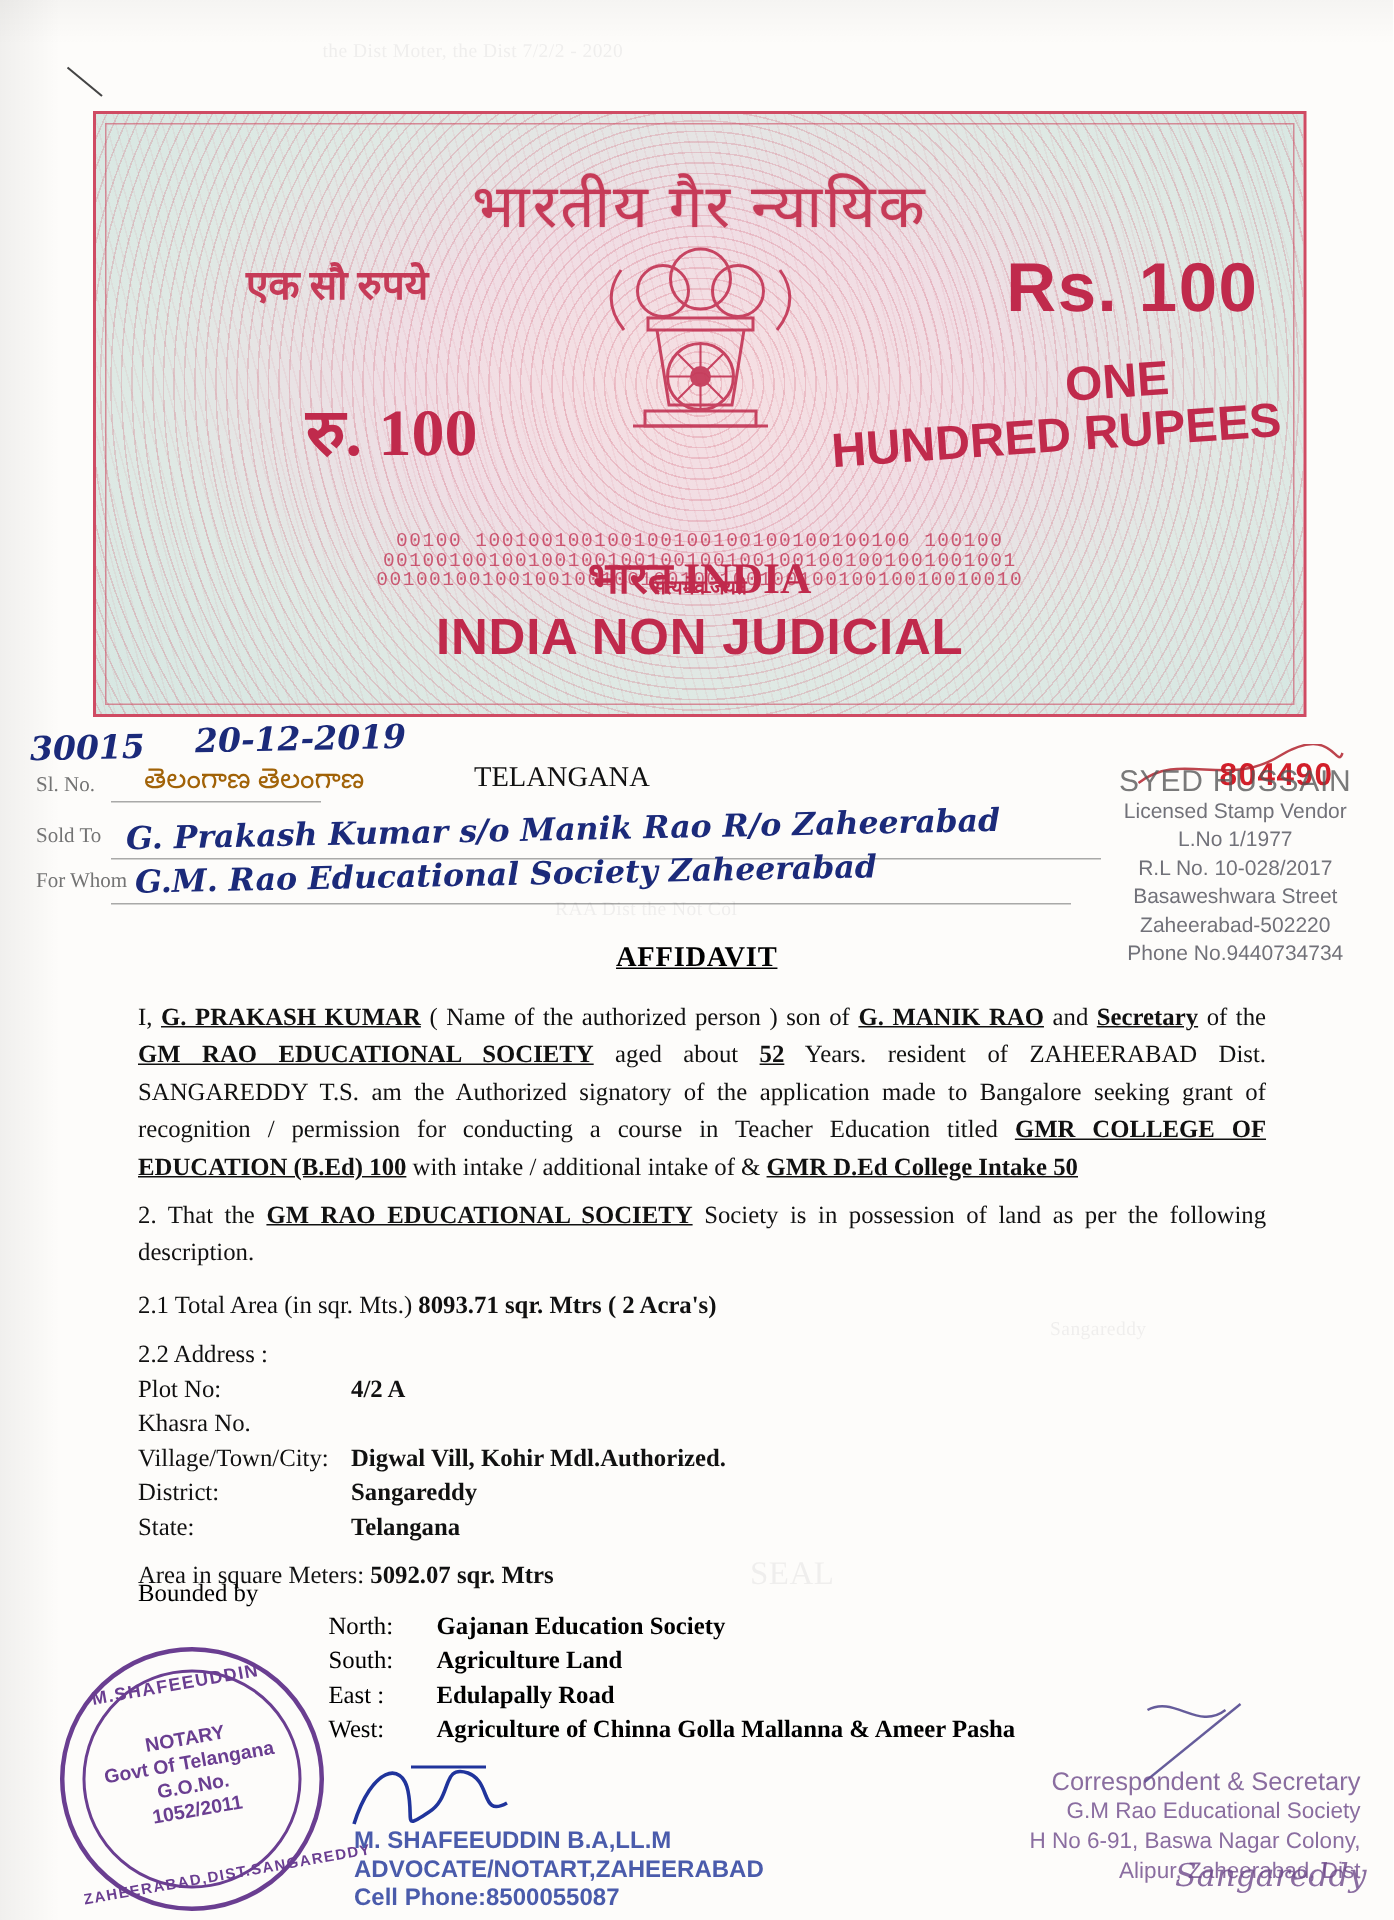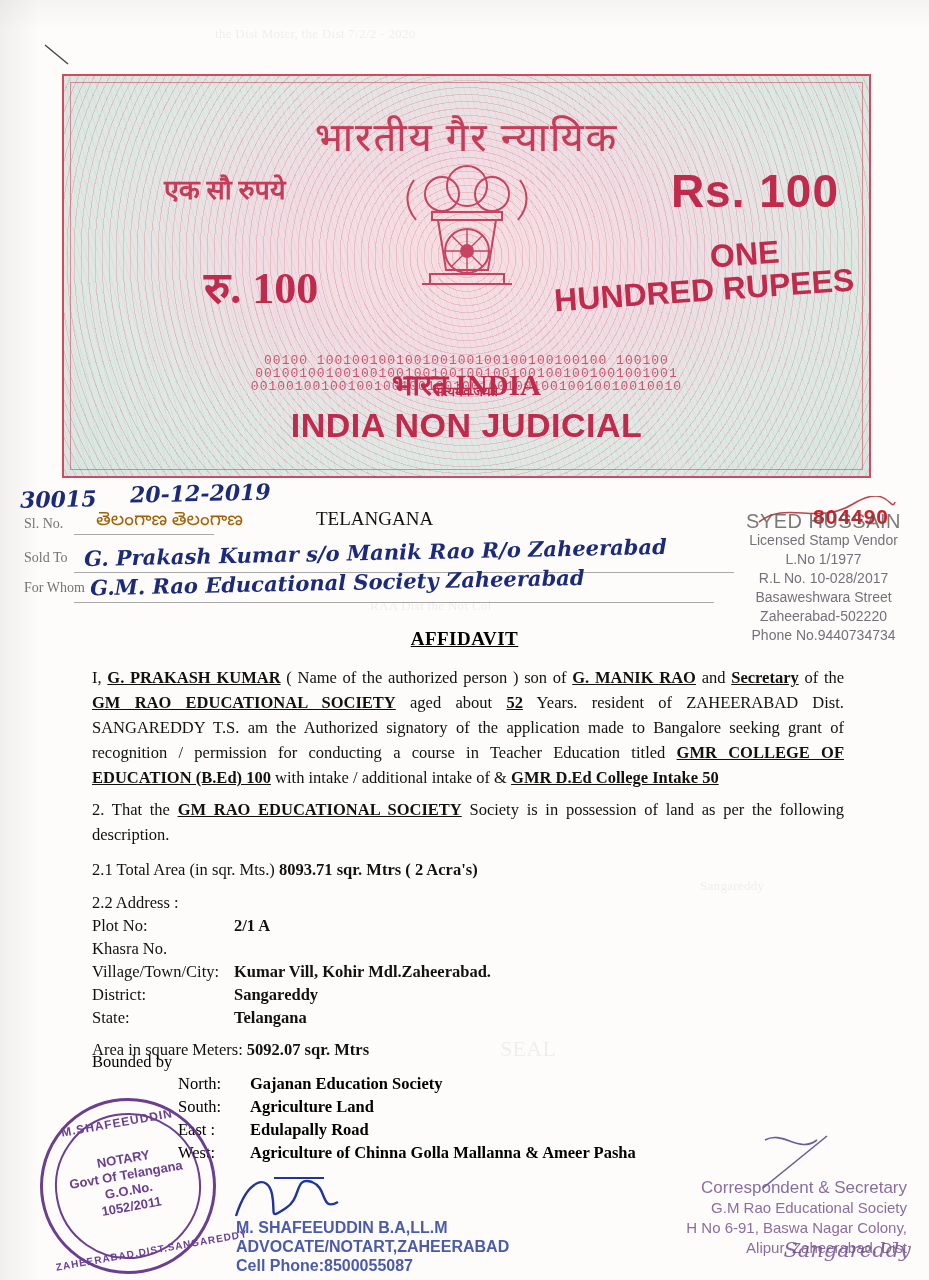--- a/index.html
+++ b/index.html
@@ -277,21 +277,21 @@
     top: 1052px;
     font-size: 16.5px;
   }
   .bounded-rows {
     position: absolute;
     left: 178px;
     top: 1072px;
     font-size: 16.5px;
     line-height: 23px;
   }
-  .bounded-rows .dir { display: inline-block; width: 72px; }
+  .bounded-rows .dir { display: inline-block; width: 72px; margin-left: 41px; }
   .bounded-rows .val { font-weight: bold; }
 
   
   .seal {
     position: absolute;
     left: 40px;
     top: 1098px;
     width: 170px;
     height: 170px;
     border-radius: 50%;
@@ -496,27 +496,27 @@
     <span class="b">8093.71 sqr. Mtrs</span>
     <span class="b">( 2 Acra's)</span>
   </div>
 
   <div class="para p22">
     <span>2.2</span>
     <span>Address :</span>
   </div>
 
   <div class="kv" style="left:92px; top:914px;">
-    <span class="k">Plot No:</span><span class="v">2/1 A</span>
+    <span class="k">Plot No:</span><span class="v">4/2 A</span>
   </div>
   <div class="kv" style="left:92px; top:937px;">
     <span class="k">Khasra No.</span><span class="v"></span>
   </div>
   <div class="kv" style="left:92px; top:960px;">
-    <span class="k">Village/Town/City:</span><span class="v">Kumar Vill, Kohir Mdl.Zaheerabad.</span>
+    <span class="k">Village/Town/City:</span><span class="v">Digwal Vill, Kohir Mdl.Authorized.</span>
   </div>
   <div class="kv" style="left:92px; top:983px;">
     <span class="k">District:</span><span class="v">Sangareddy</span>
   </div>
   <div class="kv" style="left:92px; top:1006px;">
     <span class="k">State:</span><span class="v">Telangana</span>
   </div>
 
   <div class="kv" style="left:92px; top:1038px;">
     <span>Area in square Meters:</span>

